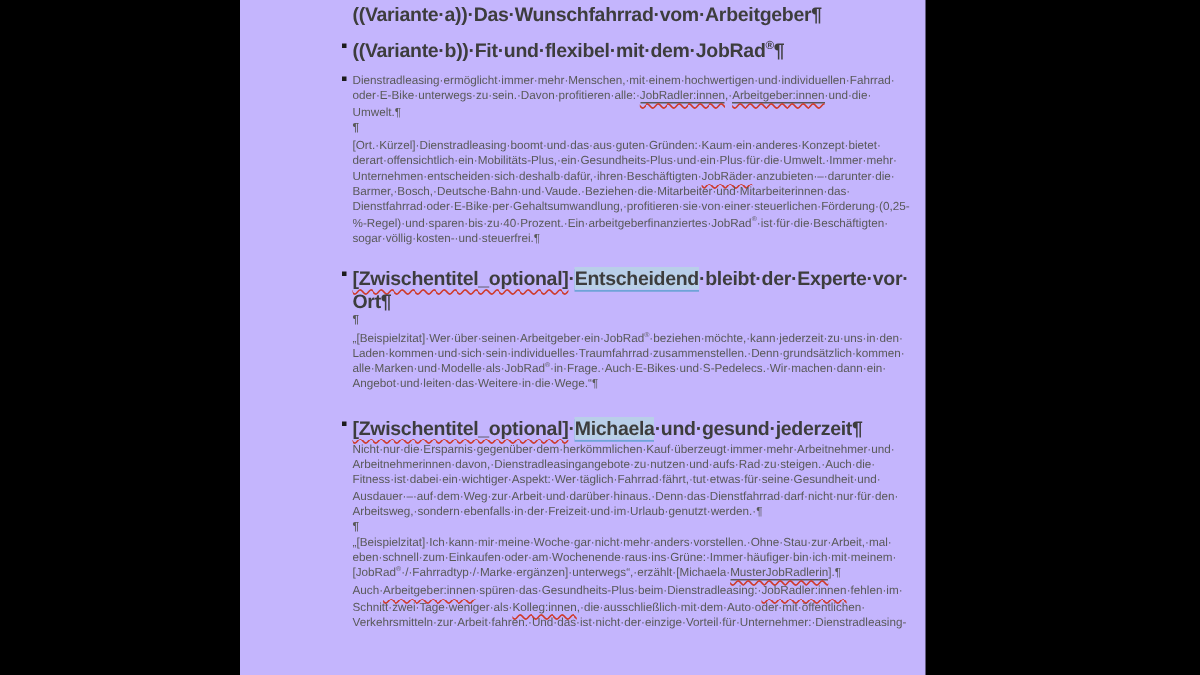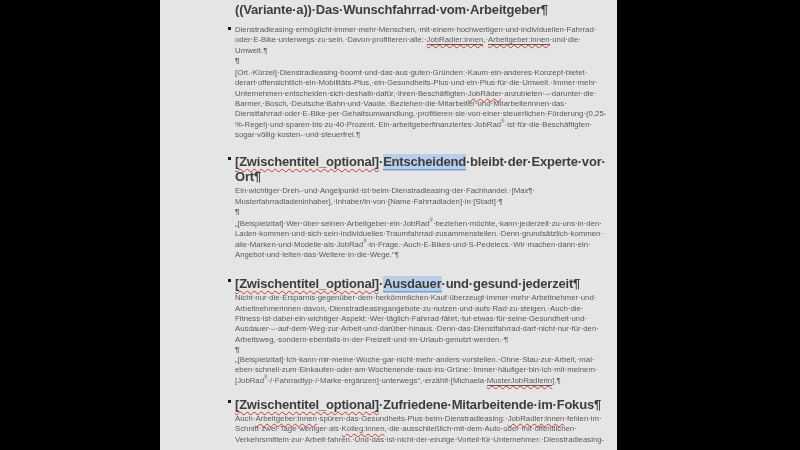--- a/index.html
+++ b/index.html
@@ -52,30 +52,29 @@
   .sup{font-size:60%;vertical-align:super;line-height:0;}
   .marker{
     position:absolute;left:-7px;top:3px;width:3px;height:3px;
     background:#1c1c1c;
   }
   .para .marker{top:2px;}
 </style>
 </head>
 <body style="background: rgb(0, 0, 0); --heading-color: #3d3d3d; --body-color: #595959; --squiggle-color: #cf3a2b; --highlight-bg: #b9cfe9; --highlight-line: #6fa3d8;">
 
-<div class="paper" style="background: #e5e5e5;">
+<div class="paper" style="background: #c4b5fd;">
   <div class="content">
       <div class="block heading"><span class="run">((Variante·​a))·​Das·​Wunschfahrrad·​vom·​Arbeitgeber¶</span></div>
+      <div class="block heading gap-9"><span class="marker"></span><span class="run">((Variante·​b))·​Fit·​und·​flexibel·​mit·​dem·​JobRad</span><span class="run sup">®</span><span class="run">¶</span></div>
       <div class="block para gap-8"><span class="marker"></span><span class="run bold">Dienstradleasing·​ermöglicht·​immer·​mehr·​Menschen,·​mit·​einem·​hochwertigen·​und·​individuellen·​Fahrrad·​oder·​E-Bike·​unterwegs·​zu·​sein.·​Davon·​profitieren·​alle:·​</span><span class="run bold underline squiggle">JobRadler:innen</span><span class="run bold">,·​</span><span class="run bold underline squiggle">Arbeitgeber:innen</span><span class="run bold">·​und·​die·​Umwelt.¶</span></div>
       <div class="block pilcrow-line"><span class="run">¶</span></div>
       <div class="block para gap-2"><span class="run bold">[Ort.·​Kürzel]</span><span class="run">·​Dienstradleasing·​boomt·​und·​das·​aus·​guten·​Gründen:·​Kaum·​ein·​anderes·​Konzept·​bietet·​derart·​offensichtlich·​ein·​Mobilitäts-Plus,·​ein·​Gesundheits-Plus·​und·​ein·​Plus·​für·​die·​Umwelt.·​Immer·​mehr·​Unternehmen·​entscheiden·​sich·​deshalb·​dafür,·​ihren·​Beschäftigten·​</span><span class="run squiggle">JobRäder</span><span class="run">·​anzubieten·​–·​darunter·​die·​Barmer,·​Bosch,·​Deutsche·​Bahn·​und·​Vaude.·​Beziehen·​die·​Mitarbeiter·​und·​Mitarbeiterinnen·​das·​Dienstfahrrad·​oder·​E-Bike·​per·​Gehaltsumwandlung,·​profitieren·​sie·​von·​einer·​steuerlichen·​Förderung·​(0,25-%-Regel)·​und·​sparen·​bis·​zu·​40·​Prozent.·​Ein·​arbeitgeberfinanziertes·​JobRad</span><span class="run sup">®</span><span class="run">·​ist·​für·​die·​Beschäftigten·​sogar·​völlig·​kosten-·​und·​steuerfrei.¶</span></div>
       <div class="block heading gap-14"><span class="marker"></span><span class="run squiggle">[Zwischentitel_optional]</span><span class="run">·​</span><span class="run highlight">Entscheidend</span><span class="run">·​bleibt·​der·​Experte·​vor·​Ort¶</span></div>
-      <div class="block para gap-2"><span class="run">Ein·​wichtiger·​Dreh-·​und·​Angelpunkt·​ist·​beim·​Dienstradleasing·​der·​Fachhandel.·​[Max¶·​Musterfahrradladeninhaber],·​Inhaber/in·​von·​[Name·​Fahrradladen]·​in·​[Stadt]·​¶</span></div>
       <div class="block pilcrow-line"><span class="run">¶</span></div>
       <div class="block para gap-2"><span class="run">„[Beispielzitat]·​Wer·​über·​seinen·​Arbeitgeber·​ein·​JobRad</span><span class="run sup">®</span><span class="run">·​beziehen·​möchte,·​kann·​jederzeit·​zu·​uns·​in·​den·​Laden·​kommen·​und·​sich·​sein·​individuelles·​Traumfahrrad·​zusammenstellen.·​Denn·​grundsätzlich·​kommen·​alle·​Marken·​und·​Modelle·​als·​JobRad</span><span class="run sup">®</span><span class="run">·​in·​Frage.·​Auch·​E-Bikes·​und·​S-Pedelecs.·​Wir·​machen·​dann·​ein·​Angebot·​und·​leiten·​das·​Weitere·​in·​die·​Wege.“¶</span></div>
-      <div class="block heading gap-16"><span class="marker"></span><span class="run squiggle">[Zwischentitel_optional]</span><span class="run">·​</span><span class="run highlight">Ausdauer</span><span class="run">·​und·​gesund·​jederzeit¶</span></div>
+      <div class="block heading gap-16"><span class="marker"></span><span class="run squiggle">[Zwischentitel_optional]</span><span class="run">·​</span><span class="run highlight">Michaela</span><span class="run">·​und·​gesund·​jederzeit¶</span></div>
       <div class="block para gap-2"><span class="run">Nicht·​nur·​die·​Ersparnis·​gegenüber·​dem·​herkömmlichen·​Kauf·​überzeugt·​immer·​mehr·​Arbeitnehmer·​und·​Arbeitnehmerinnen·​davon,·​Dienstradleasingangebote·​zu·​nutzen·​und·​aufs·​Rad·​zu·​steigen.·​Auch·​die·​Fitness·​ist·​dabei·​ein·​wichtiger·​Aspekt:·​Wer·​täglich·​Fahrrad·​fährt,·​tut·​etwas·​für·​seine·​Gesundheit·​und·​Ausdauer·​–·​auf·​dem·​Weg·​zur·​Arbeit·​und·​darüber·​hinaus.·​Denn·​das·​Dienstfahrrad·​darf·​nicht·​nur·​für·​den·​Arbeitsweg,·​sondern·​ebenfalls·​in·​der·​Freizeit·​und·​im·​Urlaub·​genutzt·​werden.·​¶</span></div>
       <div class="block pilcrow-line"><span class="run">¶</span></div>
       <div class="block para"><span class="run">„[Beispielzitat]·​Ich·​kann·​mir·​meine·​Woche·​gar·​nicht·​mehr·​anders·​vorstellen.·​Ohne·​Stau·​zur·​Arbeit,·​mal·​eben·​schnell·​zum·​Einkaufen·​oder·​am·​Wochenende·​raus·​ins·​Grüne:·​Immer·​häufiger·​bin·​ich·​mit·​meinem·​[JobRad</span><span class="run sup">®</span><span class="run">·​/·​Fahrradtyp·​/·​Marke·​ergänzen]·​unterwegs“,·​erzählt·​[Michaela·​</span><span class="run underline squiggle">MusterJobRadlerin</span><span class="run">].¶</span></div>
-      <div class="block heading gap-11"><span class="marker"></span><span class="run squiggle">[Zwischentitel_optional]</span><span class="run">·​Zufriedene·​Mitarbeitende·​im·​Fokus¶</span></div>
       <div class="block para gap-2"><span class="run">Auch·​</span><span class="run squiggle">Arbeitgeber:innen</span><span class="run">·​spüren·​das·​Gesundheits-Plus·​beim·​Dienstradleasing:·​</span><span class="run squiggle">JobRadler:innen</span><span class="run">·​fehlen·​im·​Schnitt·​zwei·​Tage·​weniger·​als·​</span><span class="run squiggle">Kolleg:innen</span><span class="run">,·​die·​ausschließlich·​mit·​dem·​Auto·​oder·​mit·​öffentlichen·​Verkehrsmitteln·​zur·​Arbeit·​fahren.·​Und·​das·​ist·​nicht·​der·​einzige·​Vorteil·​für·​Unternehmer:·​Dienstradleasing-</span></div>
     </div>
 </div>
 
 </body></html>

